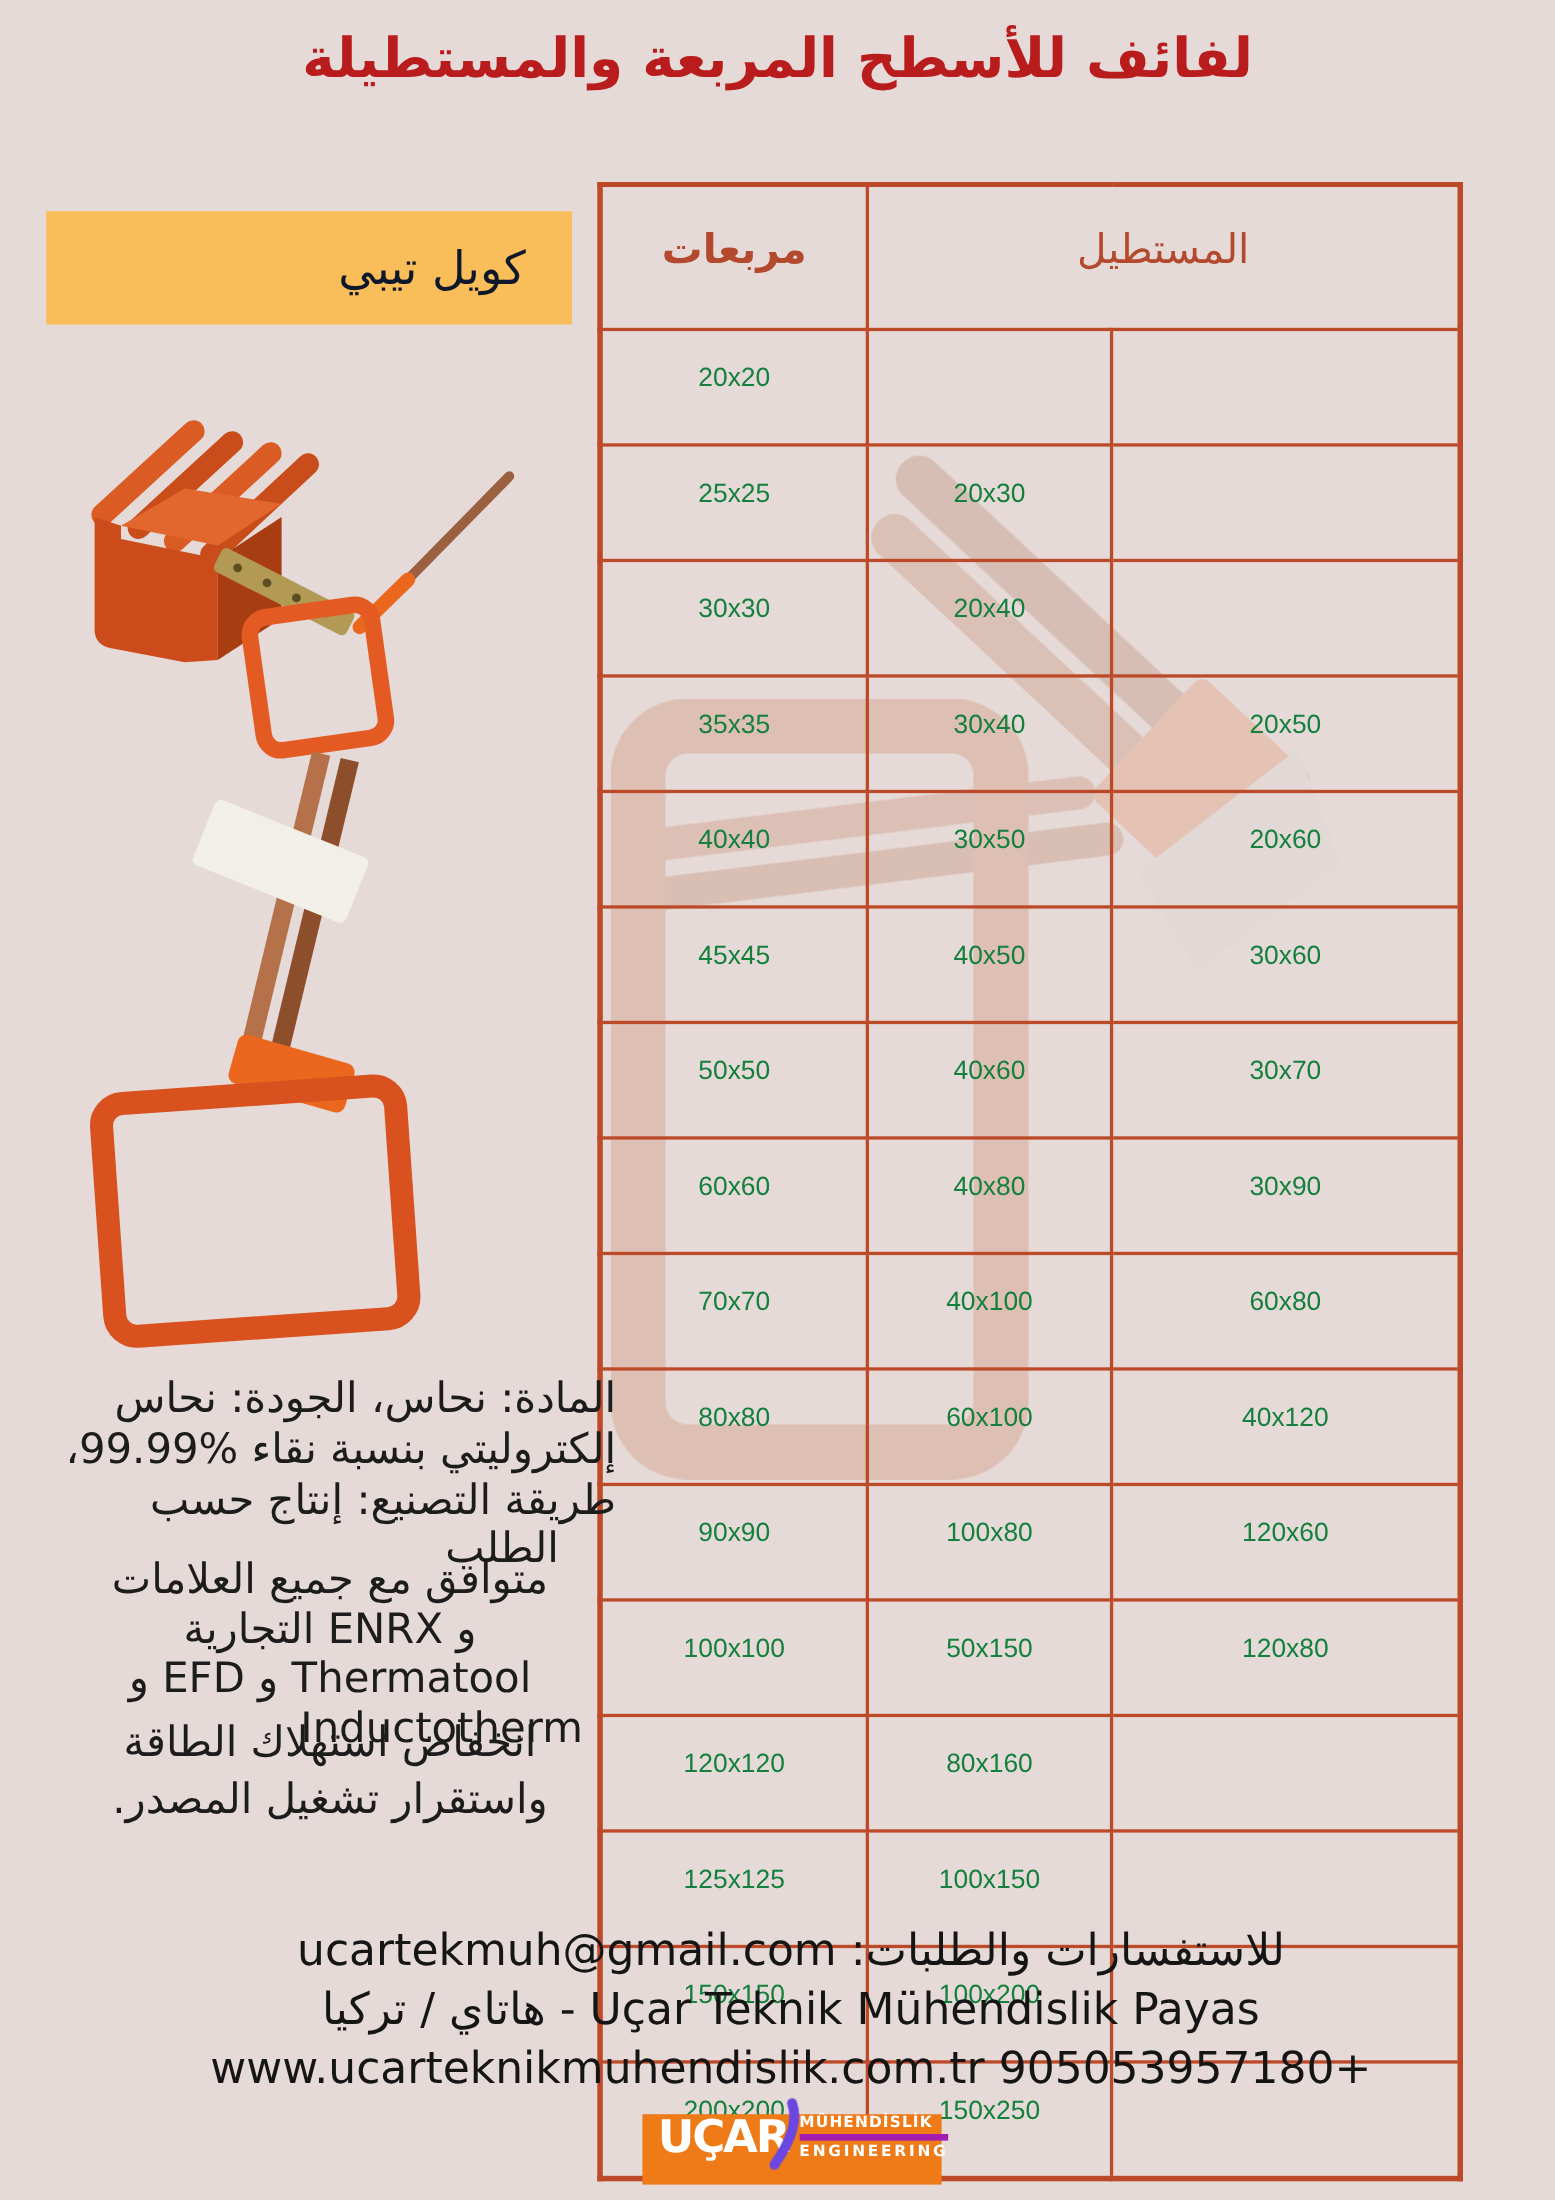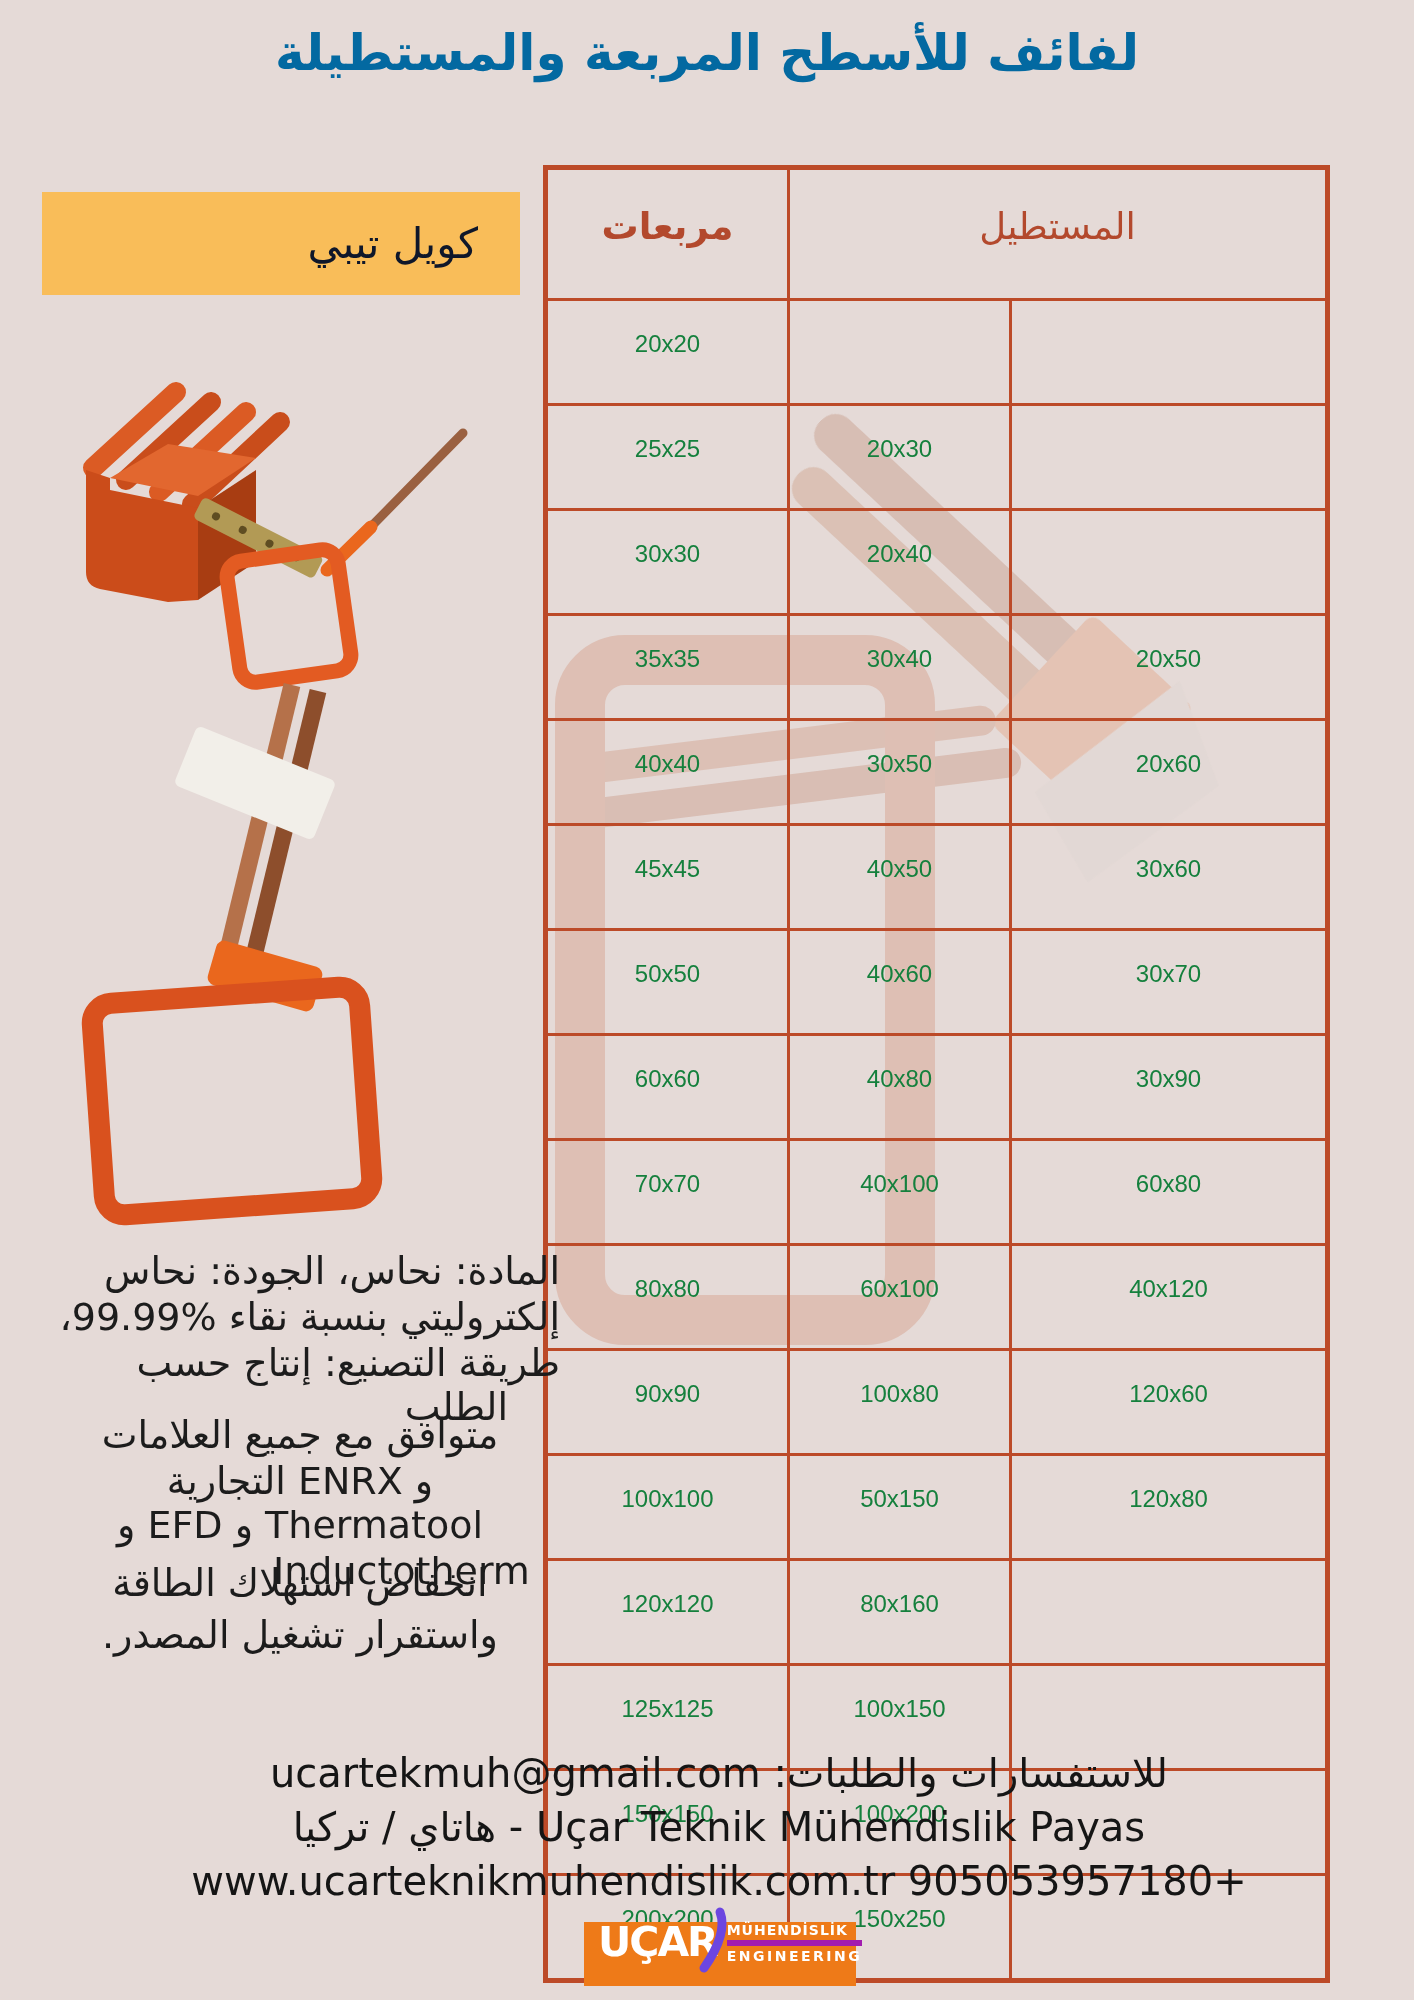--- a/index.html
+++ b/index.html
@@ -1,20 +1,20 @@
 <!DOCTYPE html>
 <html><head>
 <meta charset="utf-8">
 <style>
   html,body{margin:0;padding:0;}
   .page{position:relative;width:1414px;height:2000px;background:#e5dad7;overflow:hidden;
         font-family:"DejaVu Sans",sans-serif;}
   
   .title{position:absolute;top:24px;left:0;width:1414px;text-align:center;
-         font-size:50px;font-weight:bold;color:#0369a1;direction:rtl;}
+         font-size:50px;font-weight:bold;color:#b91c1c;direction:rtl;}
   
   .tag{position:absolute;left:42px;top:192px;width:478px;height:103px;background:#f9bd59;
        display:flex;align-items:center;justify-content:flex-end;padding-right:42px;box-sizing:border-box;}
   .tag span{font-size:42px;color:#0f172a;direction:rtl;}
   
   .wm{position:absolute;left:520px;top:300px;width:880px;height:1100px;z-index:1;}
   
   table.sizes{position:absolute;left:543px;top:165px;width:782px;z-index:2;
               border-collapse:collapse;table-layout:fixed;background:transparent;
               border:5px solid #bc4a28;}

